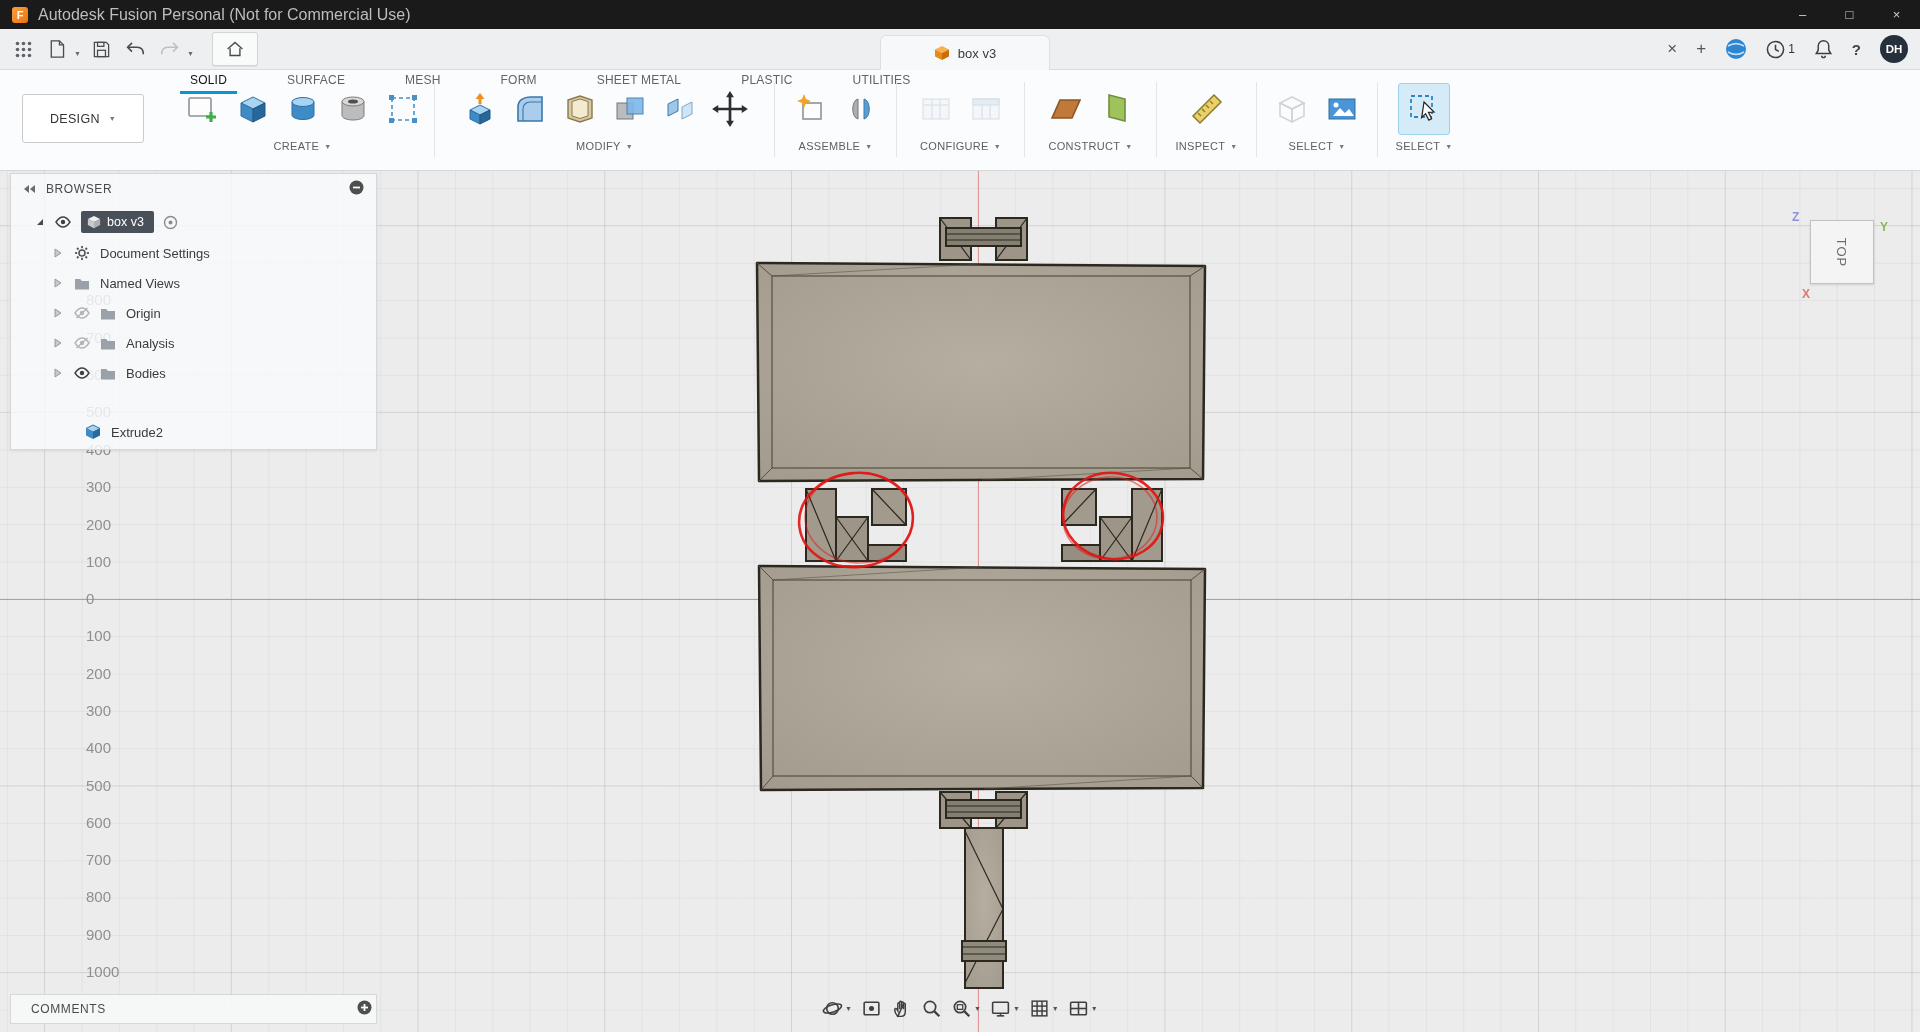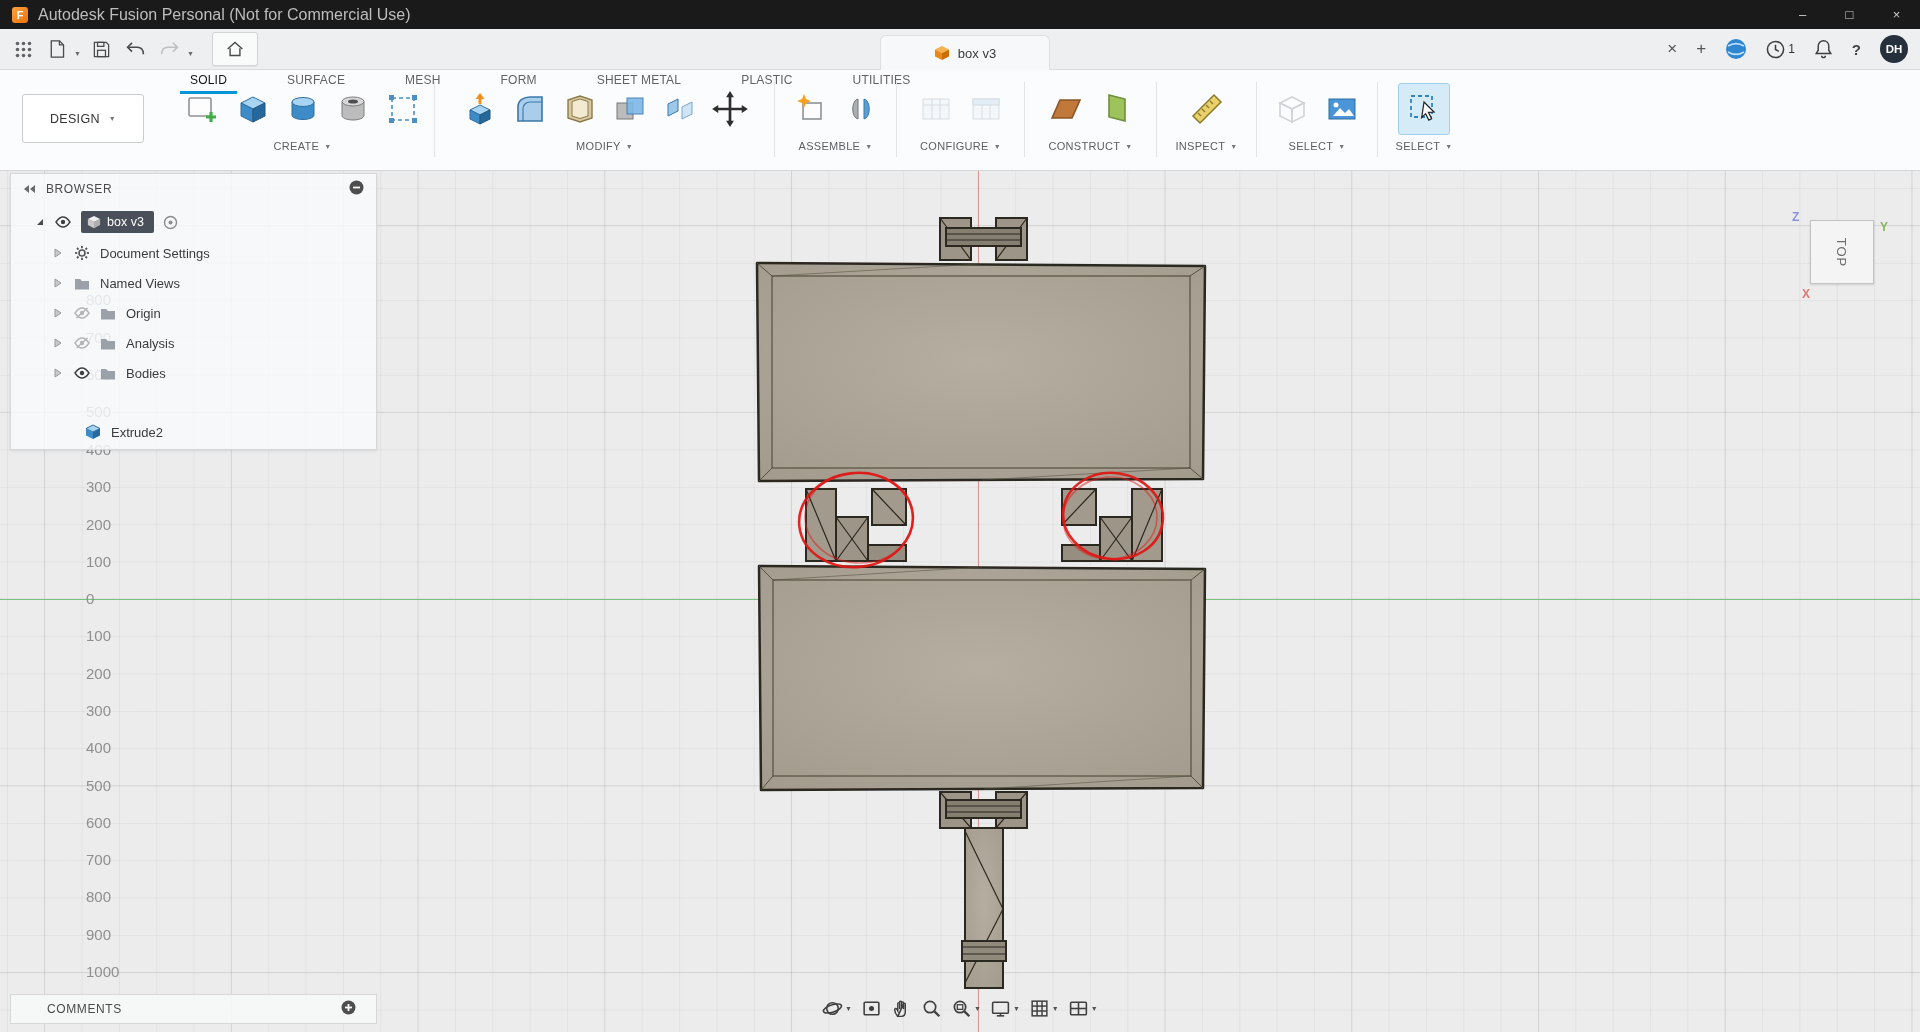--- a/index.html
+++ b/index.html
@@ -70,21 +70,21 @@
   .nav-caret{font-size:7px;color:#555;margin-left:2px;}
 
   
   .browser-panel{position:absolute;left:10px;top:173px;width:367px;height:277px;background:rgba(248,250,251,.82);border:1px solid #d6d7d8;box-shadow:0 1px 3px rgba(0,0,0,.08);z-index:20;}
   .b-header{position:absolute;left:0;top:0;right:0;height:30px;display:flex;align-items:center;padding:0 12px;}
   .b-title{font-size:12px;color:#4a4a4a;letter-spacing:.6px;margin-left:10px;flex:1;}
   .b-row{position:absolute;left:0;width:100%;height:30px;display:flex;align-items:center;font-size:13px;color:#3c3c3c;}
   .doc-chip{background:#49505a;color:#fff;border-radius:2px;height:22px;display:flex;align-items:center;gap:6px;padding:0 10px 0 6px;font-size:12.5px;}
   .row-gap{display:flex;align-items:center;}
 
-  .comments-bar{position:absolute;left:10px;top:994px;width:367px;height:30px;background:rgba(246,248,249,.92);border:1px solid #d6d7d8;display:flex;align-items:center;padding:0 20px;z-index:20;}
+  .comments-bar{position:absolute;left:10px;top:994px;width:367px;height:30px;background:rgba(246,248,249,.92);border:1px solid #d6d7d8;display:flex;align-items:center;padding:0 4px;z-index:20;}
   .c-title{font-size:12px;color:#4a4a4a;letter-spacing:.6px;flex:1;margin-left:16px;}
 </style>
 </head>
 <body>
 
 <div class="canvas">
   <div class="x-axis-line"></div>
   <div class="y-axis-line"></div>
 
   <span class="ruler-label" style="top:120px">800</span>

